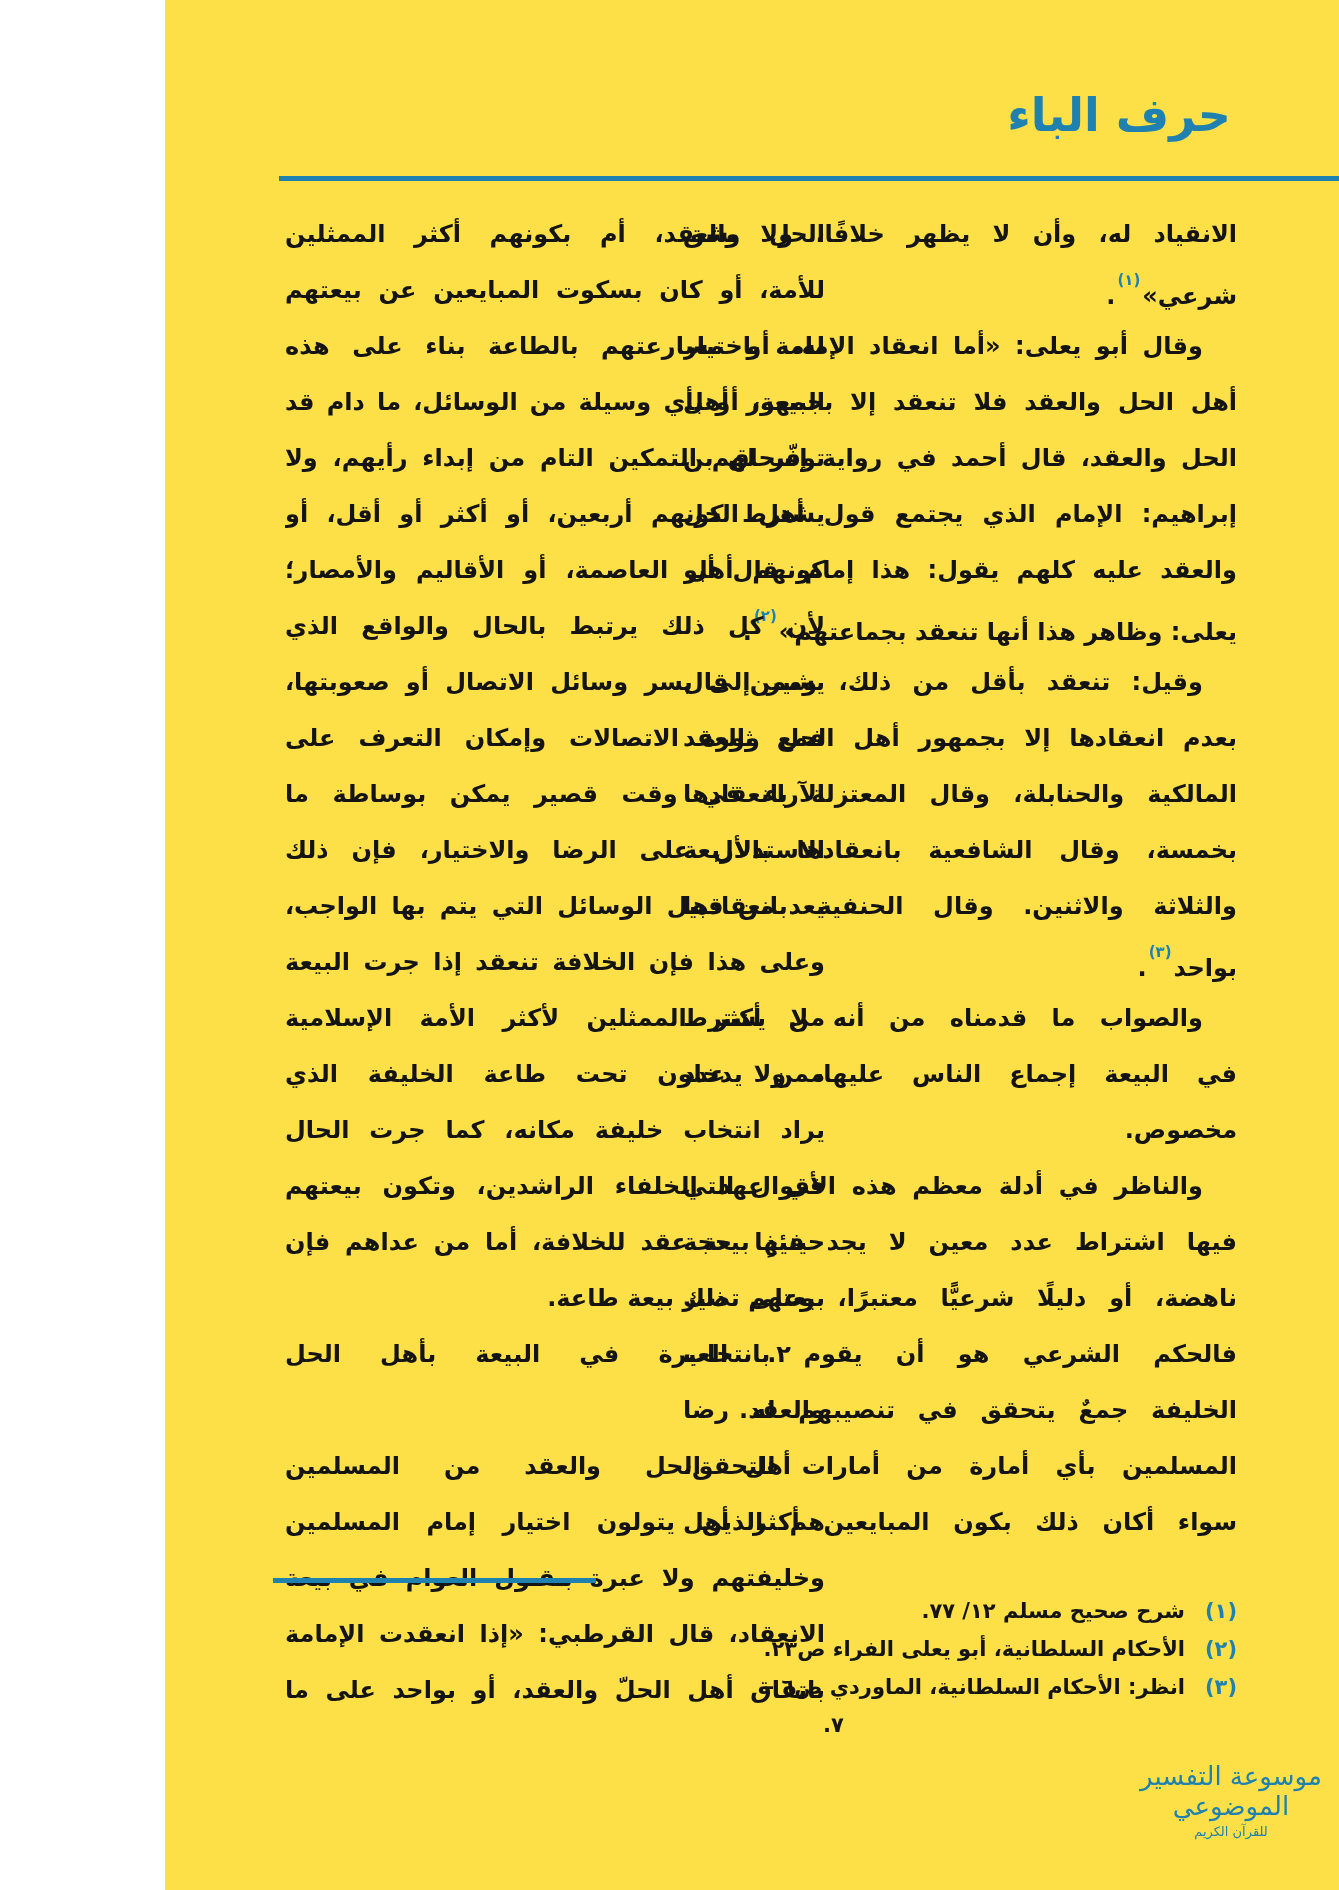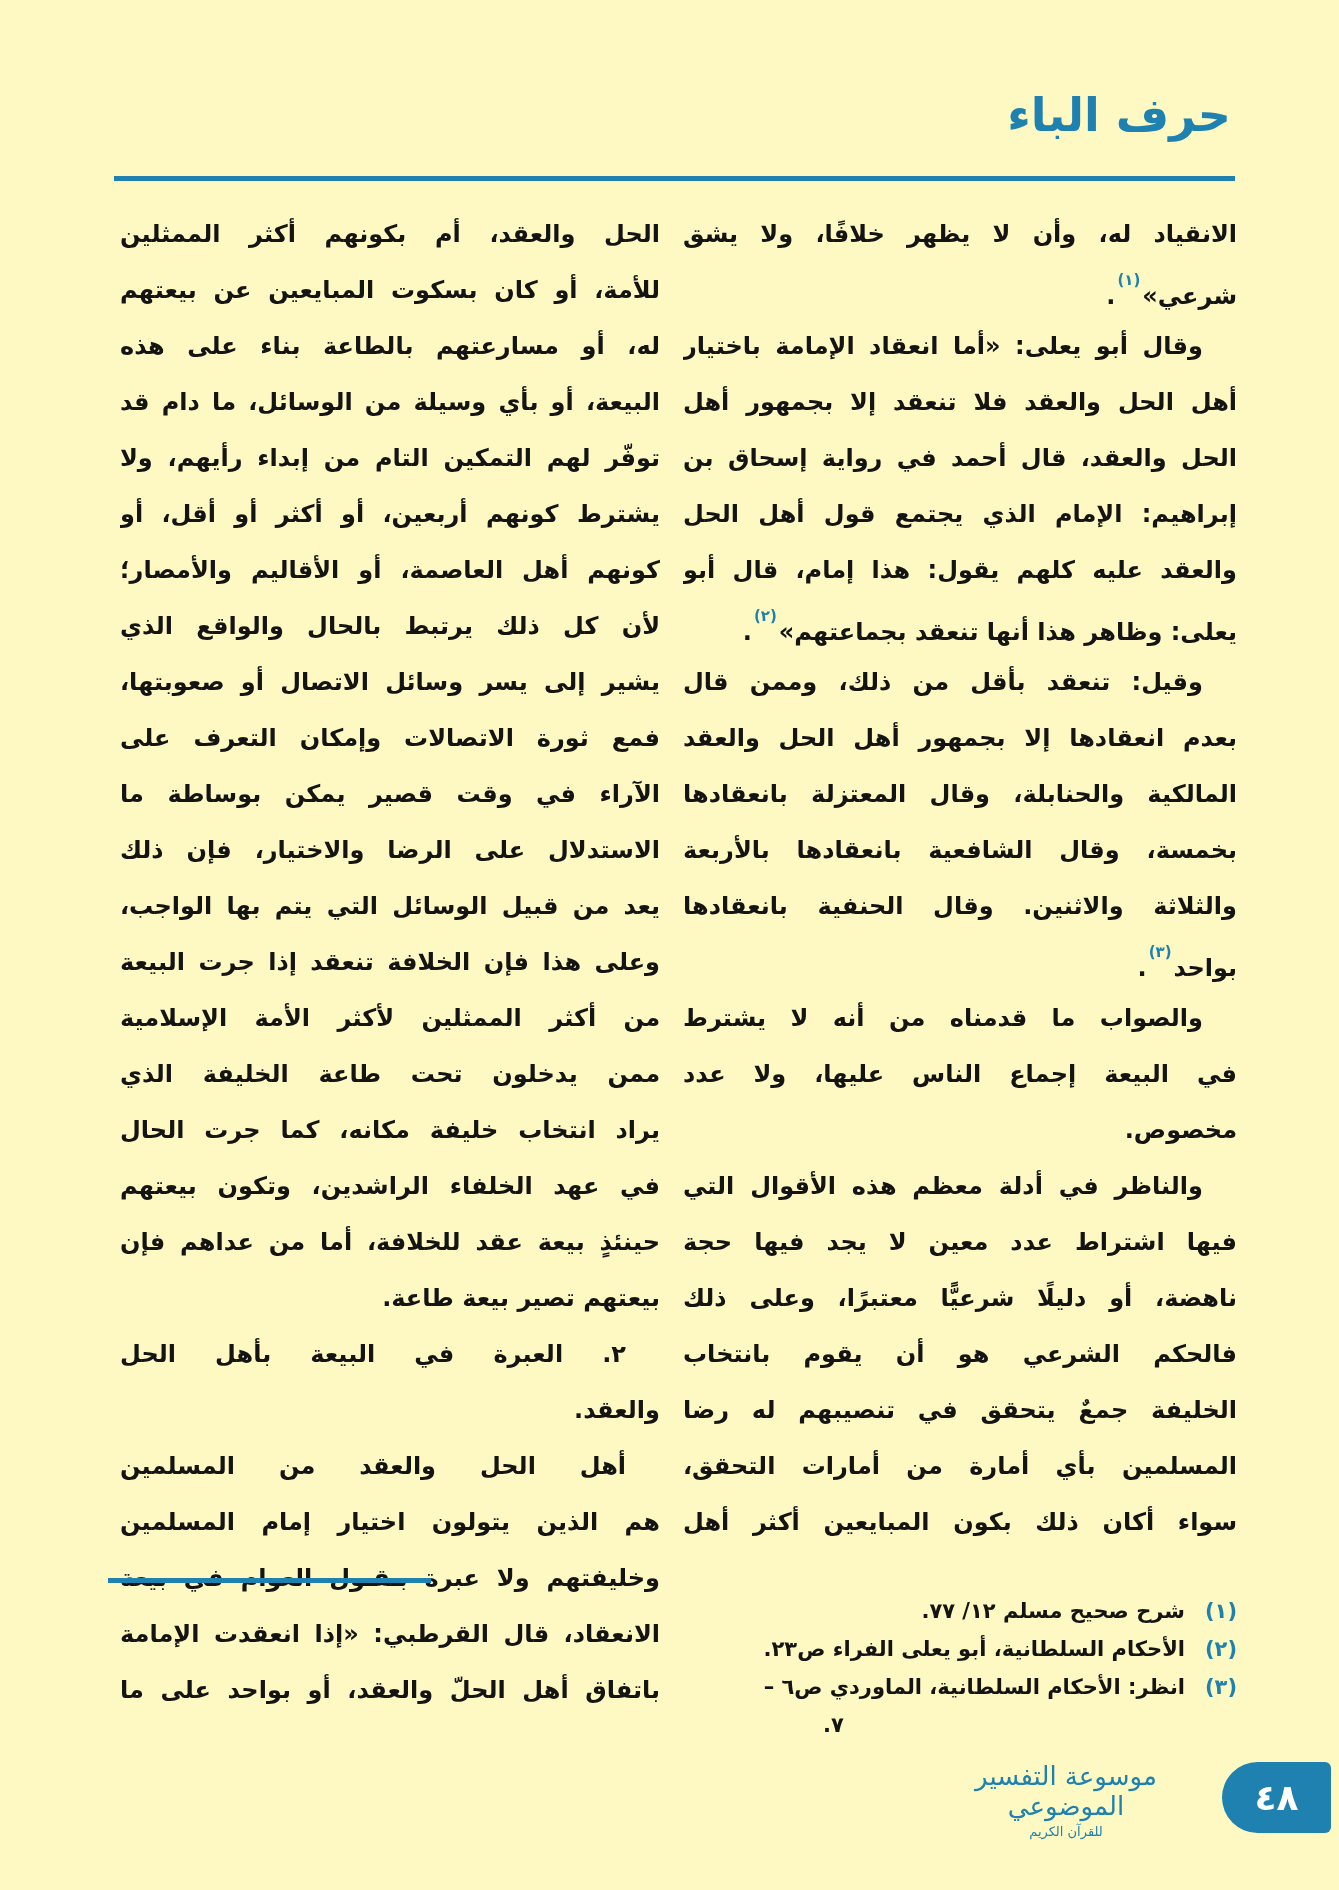--- a/index.html
+++ b/index.html
@@ -1,19 +1,19 @@
 <!DOCTYPE html>
 <html lang="ar" dir="rtl" style="--accent: #1e81af; --ink: #141414;"><head>
 <meta charset="utf-8">
 <style>
   :root { --accent:#1e81af; --ink:#141414; }
   html,body { margin:0; padding:0; background:#ffffff; }
   .page {
-    position:relative; width:1339px; height:1890px;
-    background:#fef9c3; overflow:hidden; direction:rtl;
+    position:relative; width:1174px; height:1890px;
+    background:#fde047; overflow:hidden; direction:rtl;
     font-family:"DejaVu Sans", sans-serif; color:var(--ink);
   }
   
   .header-title {
     position:absolute; top:92px; right:108px;
     font-size:46px; font-weight:700; color:var(--accent);
     letter-spacing:-1px; line-height:1;
   }
   .header-rule {
     position:absolute; top:176px; left:114px; width:1121px; height:5px;

